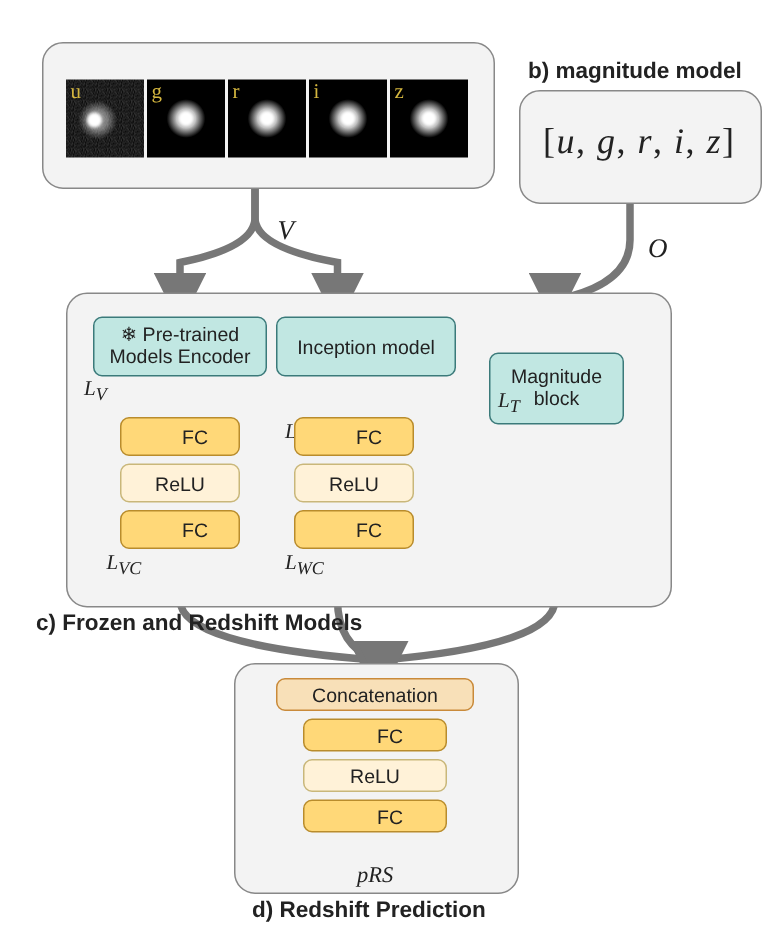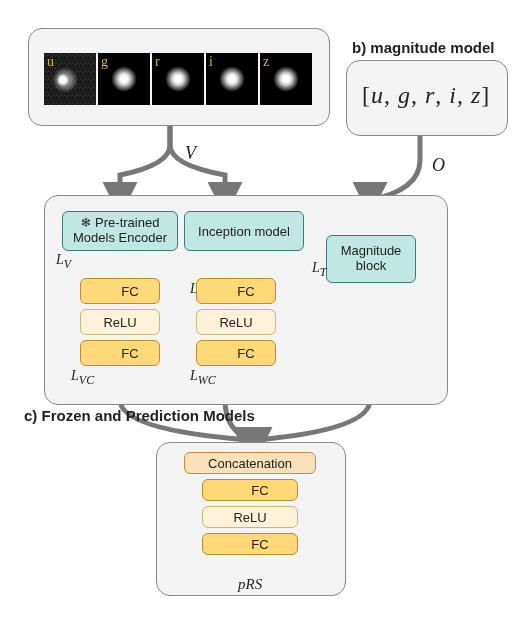--- a/index.html
+++ b/index.html
@@ -112,44 +112,45 @@
   <div class="caption" style="left:352px;top:39px;">b) magnitude model</div>
   <div class="panel" style="left:346px;top:60px;width:160px;height:74px;"></div>
   <div class="mag-expr" style="left:362px;top:82px;text-align:center;">
     [<span>u</span>, <span>g</span>, <span>r</span>, <span>i</span>, <span>z</span>]
   </div>
 
   <div class="ital" style="position:absolute;left:185px;top:143px;">V</div>
   <div class="ital" style="position:absolute;left:432px;top:155px;">O</div>
 
   <div class="panel" style="left:44px;top:195px;width:402px;height:208px;"></div>
-  <div class="caption" style="left:24px;top:407px;">c) Frozen and Prediction Models</div>
+  <div class="caption" style="left:24px;top:407px;">c) Frozen and Redshift Models</div>
 
   <div class="block teal" style="left:62px;top:211px;width:116px;height:40px;white-space:pre-line;line-height:1.15;">❄ Pre-trained
 Models Encoder</div>
   <div class="smlbl" style="left:56px;top:252px;"><span>L</span><span class="sub">V</span></div>
 
   <div class="block teal" style="left:184px;top:211px;width:120px;height:40px;">Inception model</div>
   <div class="smlbl" style="left:190px;top:252px;margin-top:29px;"><span>L</span><span class="sub">W</span></div>
 
   <div class="block teal" style="left:326px;top:211px;width:90px;height:48px;white-space:pre-line;line-height:1.15;margin-top:24px;">Magnitude
 block</div>
-  <div class="smlbl" style="left:312px;top:260px;"><span>L</span><span class="sub">T</span></div>
+  <div class="smlbl" style="left:332px;top:260px;"><span>L</span><span class="sub">T</span></div>
 
   <div class="block yellow" style="left:80px;top:278px;width:80px;height:26px;">FC</div>
   <div class="block cream" style="left:80px;top:309px;width:80px;height:26px;">ReLU</div>
   <div class="block yellow" style="left:80px;top:340px;width:80px;height:26px;">FC</div>
   <div class="smlbl" style="left:71px;top:368px;"><span>L</span><span class="sub">VC</span></div>
 
   <div class="block yellow" style="left:196px;top:278px;width:80px;height:26px;">FC</div>
   <div class="block cream" style="left:196px;top:309px;width:80px;height:26px;">ReLU</div>
   <div class="block yellow" style="left:196px;top:340px;width:80px;height:26px;">FC</div>
   <div class="smlbl" style="left:190px;top:368px;"><span>L</span><span class="sub">WC</span></div>
 
   <div class="panel" style="left:156px;top:442px;width:188px;height:152px;"></div>
   <div class="block orange" style="left:184px;top:452px;width:132px;height:22px;">Concatenation</div>
   <div class="block yellow" style="left:202px;top:479px;width:96px;height:22px;">FC</div>
   <div class="block cream" style="left:202px;top:506px;width:96px;height:22px;">ReLU</div>
   <div class="block yellow" style="left:202px;top:533px;width:96px;height:22px;">FC</div>
   <div class="smlbl" style="left:238px;top:576px;font-size:15px;">pRS</div>
 
+  <div class="caption" style="left:168px;top:598px;">d) Redshift Prediction</div>
 
 </div>
 
 </body></html>

